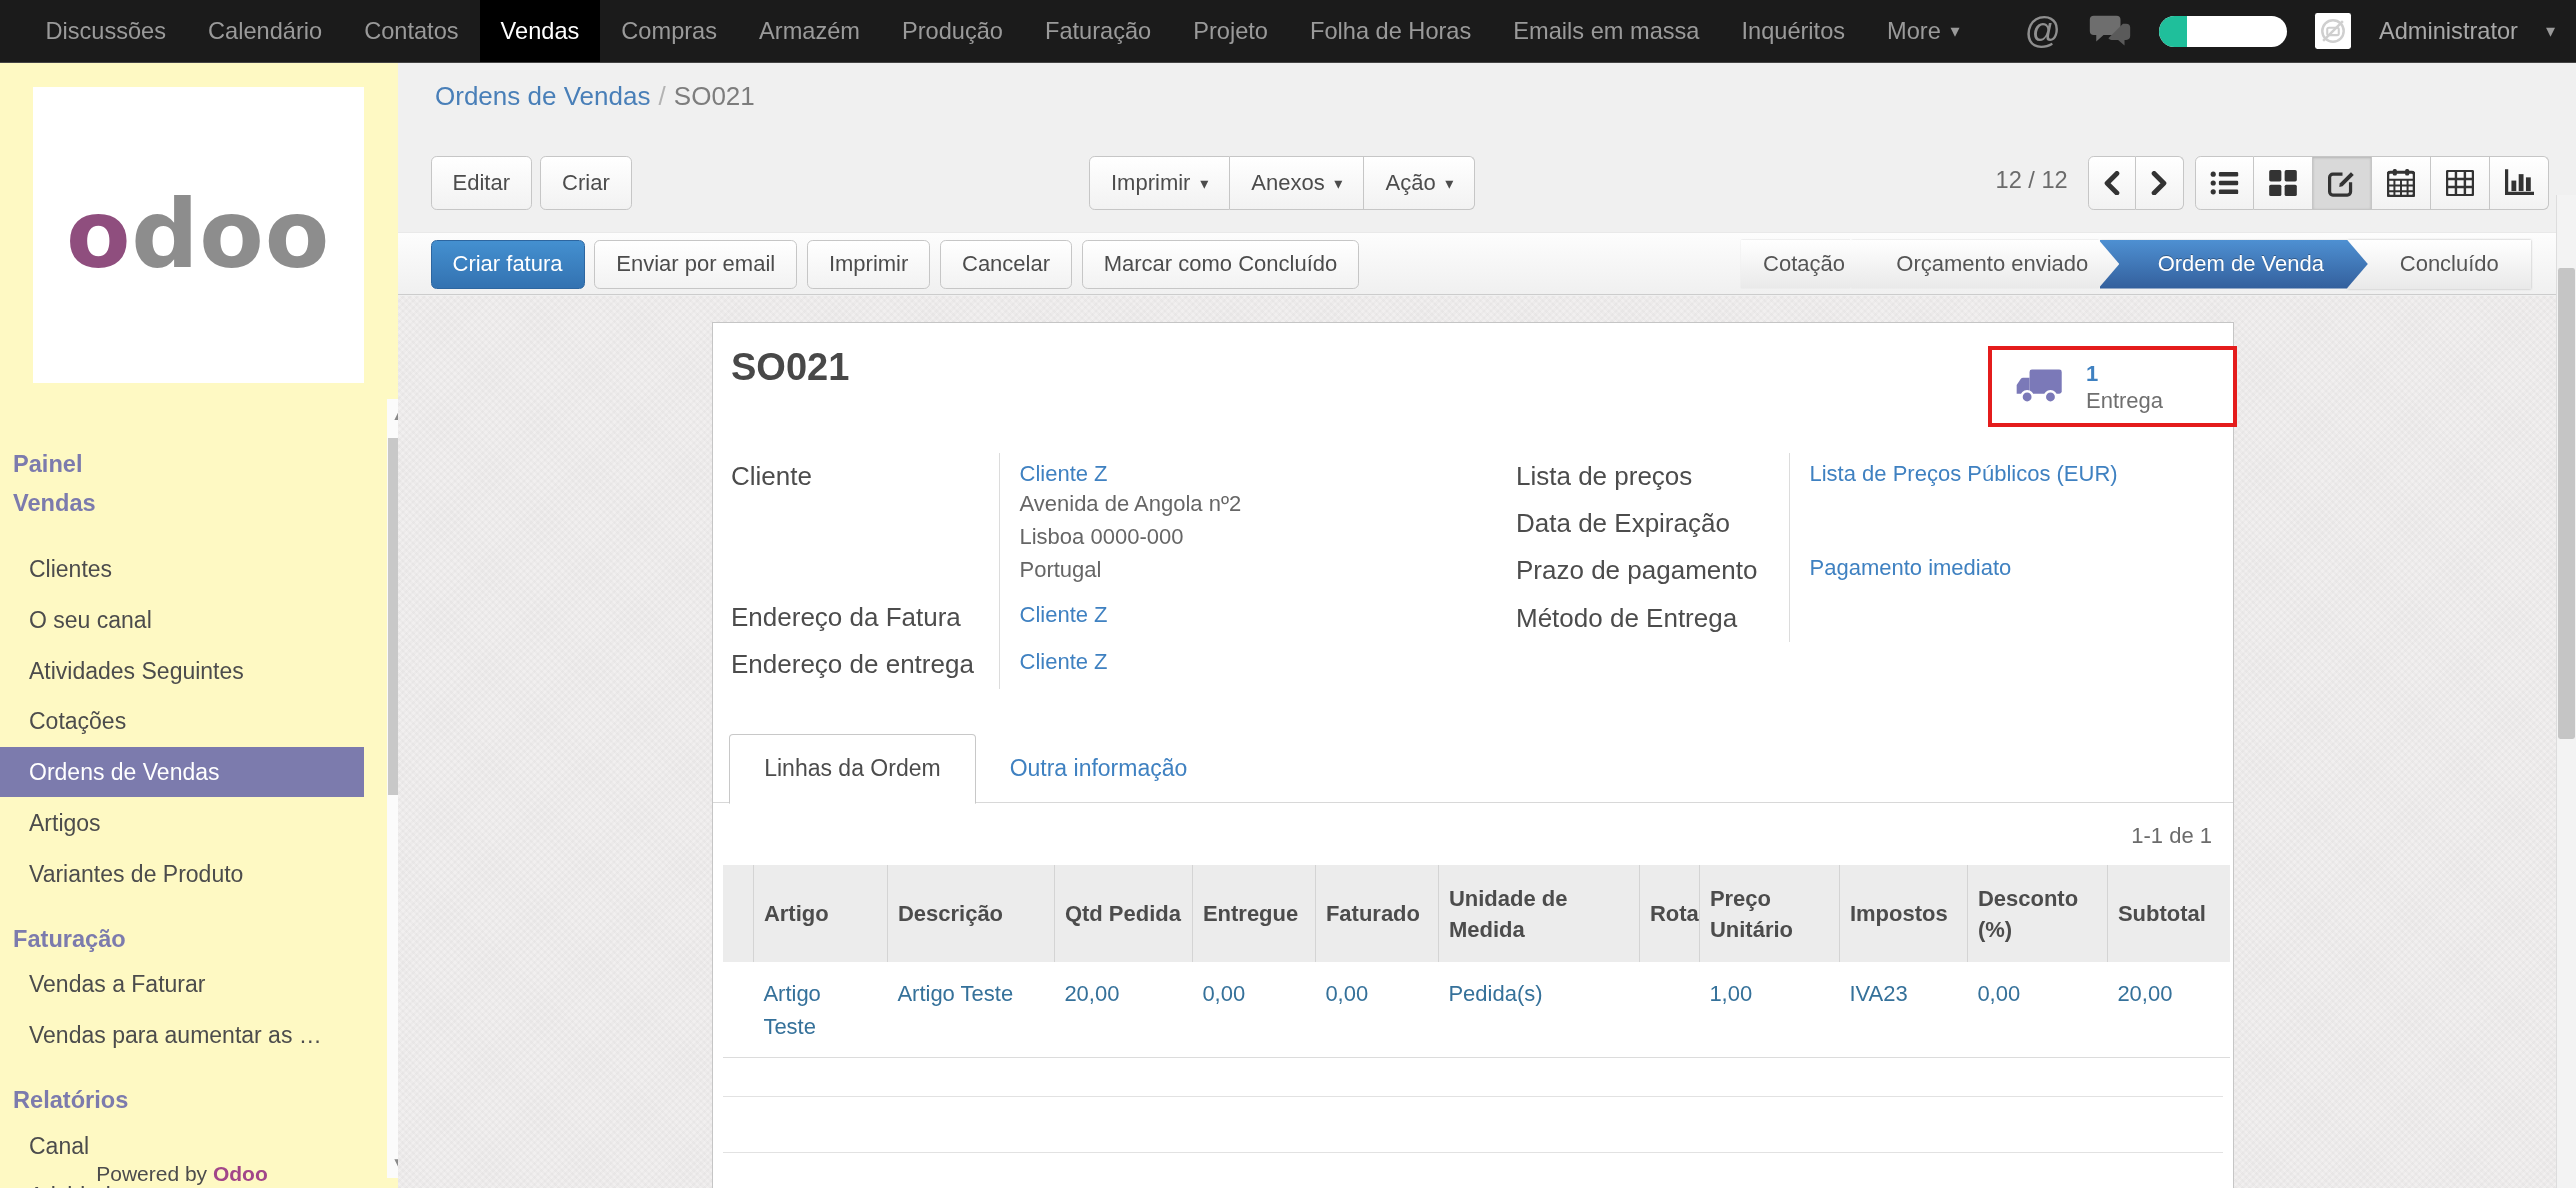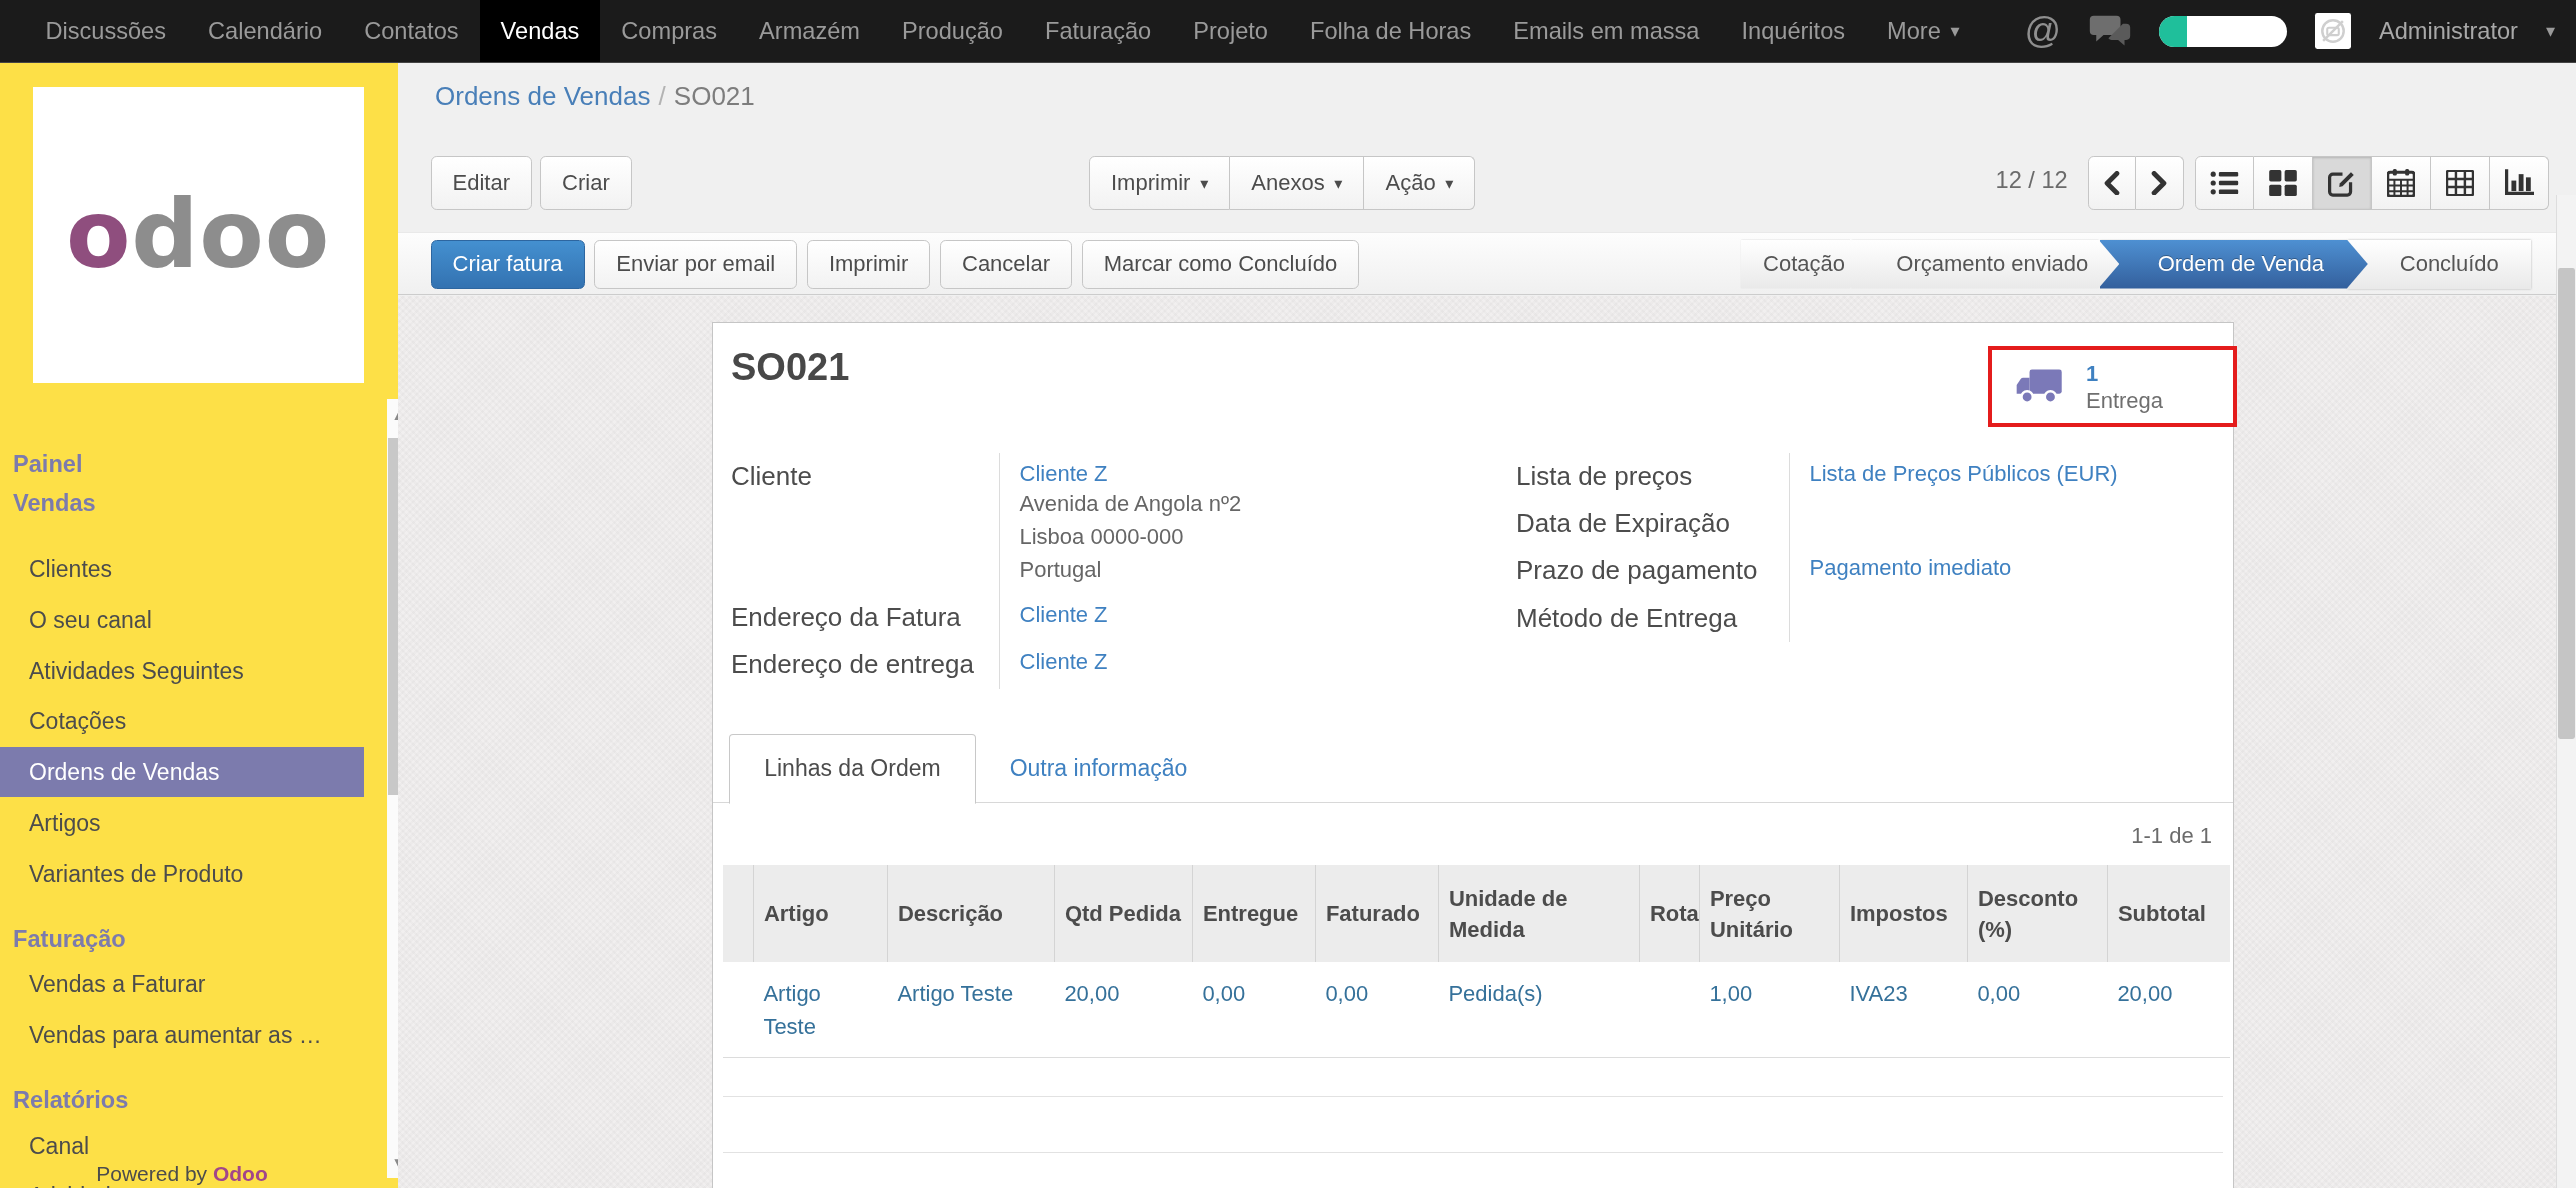--- a/index.html
+++ b/index.html
@@ -30,21 +30,21 @@
     display:flex; align-items:stretch;
   }
   .timerpill .seg { width:28px; background:#1fbf9b; }
   .avatarbox { width:36px; height:36px; background:#fff; border-radius:2.4px; display:flex; align-items:center; justify-content:center; }
   .username { color:#a8a8a8; font-size:23.6px; }
   .caret { color:#9a9a9a; font-size:18px; }
 
   
   .sidebar {
     position:absolute; left:0; top:63px; width:421px; bottom:0;
-    background:#fde047; border-right:0.8px solid #d2d2d2;
+    background:#fef9c3; border-right:0.8px solid #d2d2d2;
   }
   .logobox {
     position:absolute; left:32.5px; top:23.6px; width:331px; height:296px; background:#fff;
     display:flex; align-items:center; justify-content:center;
   }
   .logotext { font-family:"DejaVu Sans", sans-serif; font-weight:bold; font-size:94px; color:#8d8d8d; letter-spacing:0.8px; }
   .logotext .o1 { color:#8f4e7e; }
   .sidenav { position:absolute; left:0; top:382px; width:364px; }
   .side-section { font-size:23.6px; font-weight:bold; color:#7c7bad; padding:4.9px 0 4.9px 13px; line-height:29px; }
   .side-item {

